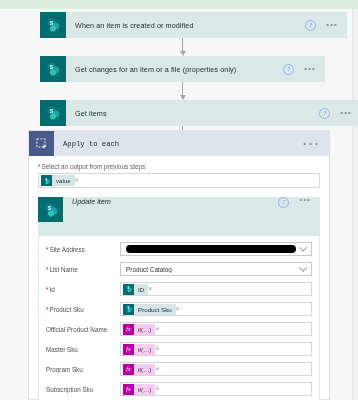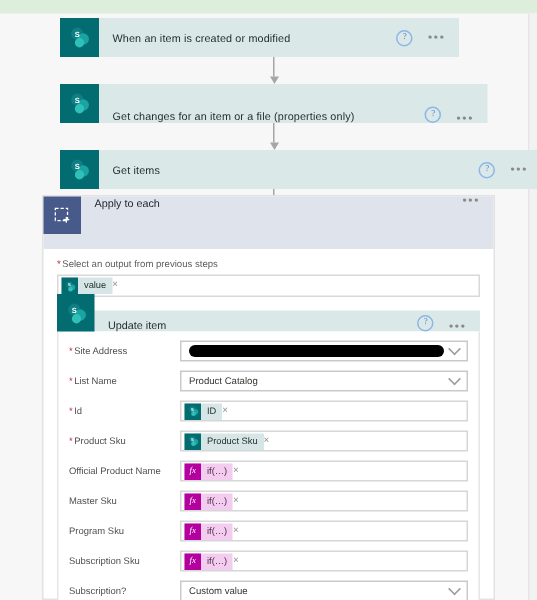--- a/index.html
+++ b/index.html
@@ -55,22 +55,22 @@
   }
 
   
   .loopbox{
     position:absolute;
     background:#ffffff;
     border:1px solid #e2e2e2;
     box-sizing:border-box;
   }
   .loophead{
-    display:flex;align-items:flex-start;
-    height:35px;background:#dfe3ec;
+    display:flex;align-items:center;
+    height:25px;background:#dfe3ec;font-family:Liberation Mono, monospace;
   }
   .loophead .sqicon2{
     width:25px;height:25px;flex:0 0 25px;
     background:#485a8a;display:flex;align-items:center;justify-content:center;
   }
   .loophead .ctitle{flex:1 1 auto;font-size:7.2px;color:#22272e;padding-left:9px;}
 
   .loopbody{padding:7px 9px 0 9px;}
   .reqlabel{font-size:6.4px;color:#5d5d5d;margin-bottom:3px;}
   .reqlabel .star{color:#c8232c;margin-right:1px;}
@@ -86,21 +86,21 @@
   .token.fx{background:#f3ccef;}
   .tok-ic{width:11px;height:11px;flex:0 0 11px;display:flex;align-items:center;justify-content:center;}
   .token.sp .tok-ic{background:#036c70;}
   .token.fx .tok-ic{background:#b4009e;color:#fff;font-size:6px;font-style:italic;font-family:"Liberation Serif",serif;}
   .tok-tx{font-size:6.2px;color:#1f2a2a;padding:0 4px;white-space:nowrap;}
   .token.fx .tok-tx{color:#4a2a46;}
   .tok-x{font-size:6.5px;color:#8d8d8d;padding-right:4px;line-height:1;}
 
   
   .innercard{margin:9px 0 0 0;}
-  .updhead{display:flex;align-items:flex-end;height:14px;background:#dbe8e8;}
+  .updhead{display:flex;align-items:flex-start;height:39px;background:#dbe8e8;font-style:italic;}
   .updhead .sqicon{width:25px;height:25px;flex:0 0 25px;background:#036c70;display:flex;align-items:center;justify-content:center;}
   .updhead .ctitle{flex:1 1 auto;font-size:7.2px;color:#1f2a2a;padding-left:9px;}
 
   .updbody{background:#fff;border:1px solid #e6e6e6;border-top:none;padding:6px 7px 0 7px;}
 
   .frow{display:flex;align-items:center;margin-bottom:6px;}
   .flabel{
     width:74px;flex:0 0 74px;
     font-size:6.3px;color:#4f4f4f;
     white-space:nowrap;overflow:hidden;
@@ -124,40 +124,40 @@
   .rscroll{position:absolute;right:0;top:9px;width:5px;height:391px;background:#f2f2f2;border-left:1px solid #e6e6e6;}
 </style>
 </head>
 <body>
 
 <div class="canvas">
 
   <div class="topstrip"></div>
   <div class="rscroll"></div>
 
-  <div class="card" id="card0" style="left:40px;top:12px;width:266px;">
+  <div class="card" id="card0" style="left:40px;top:12px;width:307px;">
     <span class="sqicon">
       <svg class="sp-glyph" viewBox="0 0 32 32" aria-hidden="true">
         <circle cx="13" cy="11" r="8.2" fill="#0f7f84"></circle>
         <circle cx="21" cy="18" r="7.6" fill="#1aa3a3"></circle>
         <circle cx="16" cy="23" r="6.2" fill="#2fc0b8"></circle>
         <text x="9.5" y="15" font-size="10" font-family="Liberation Sans, sans-serif" font-weight="bold" fill="#ffffff">S</text>
       </svg>
     </span>
     <span class="ctitle">When an item is created or modified</span>
     <span class="infoic">?</span>
     <span class="dots">•••</span>
   </div>
 
   <div class="conn" style="left:177px;top:38px;height:18px;">
     <span class="ln"></span>
     <span class="ah"></span>
   </div>
 
-  <div class="card" id="card1" style="left:40px;top:56px;width:285px;align-items:flex-end;">
+  <div class="card" id="card1" style="left:40px;top:56px;width:285px;">
     <span class="sqicon">
       <svg class="sp-glyph" viewBox="0 0 32 32" aria-hidden="true">
         <circle cx="13" cy="11" r="8.2" fill="#0f7f84"></circle>
         <circle cx="21" cy="18" r="7.6" fill="#1aa3a3"></circle>
         <circle cx="16" cy="23" r="6.2" fill="#2fc0b8"></circle>
         <text x="9.5" y="15" font-size="10" font-family="Liberation Sans, sans-serif" font-weight="bold" fill="#ffffff">S</text>
       </svg>
     </span>
     <span class="ctitle">Get changes for an item or a file (properties only)</span>
     <span class="infoic">?</span>

